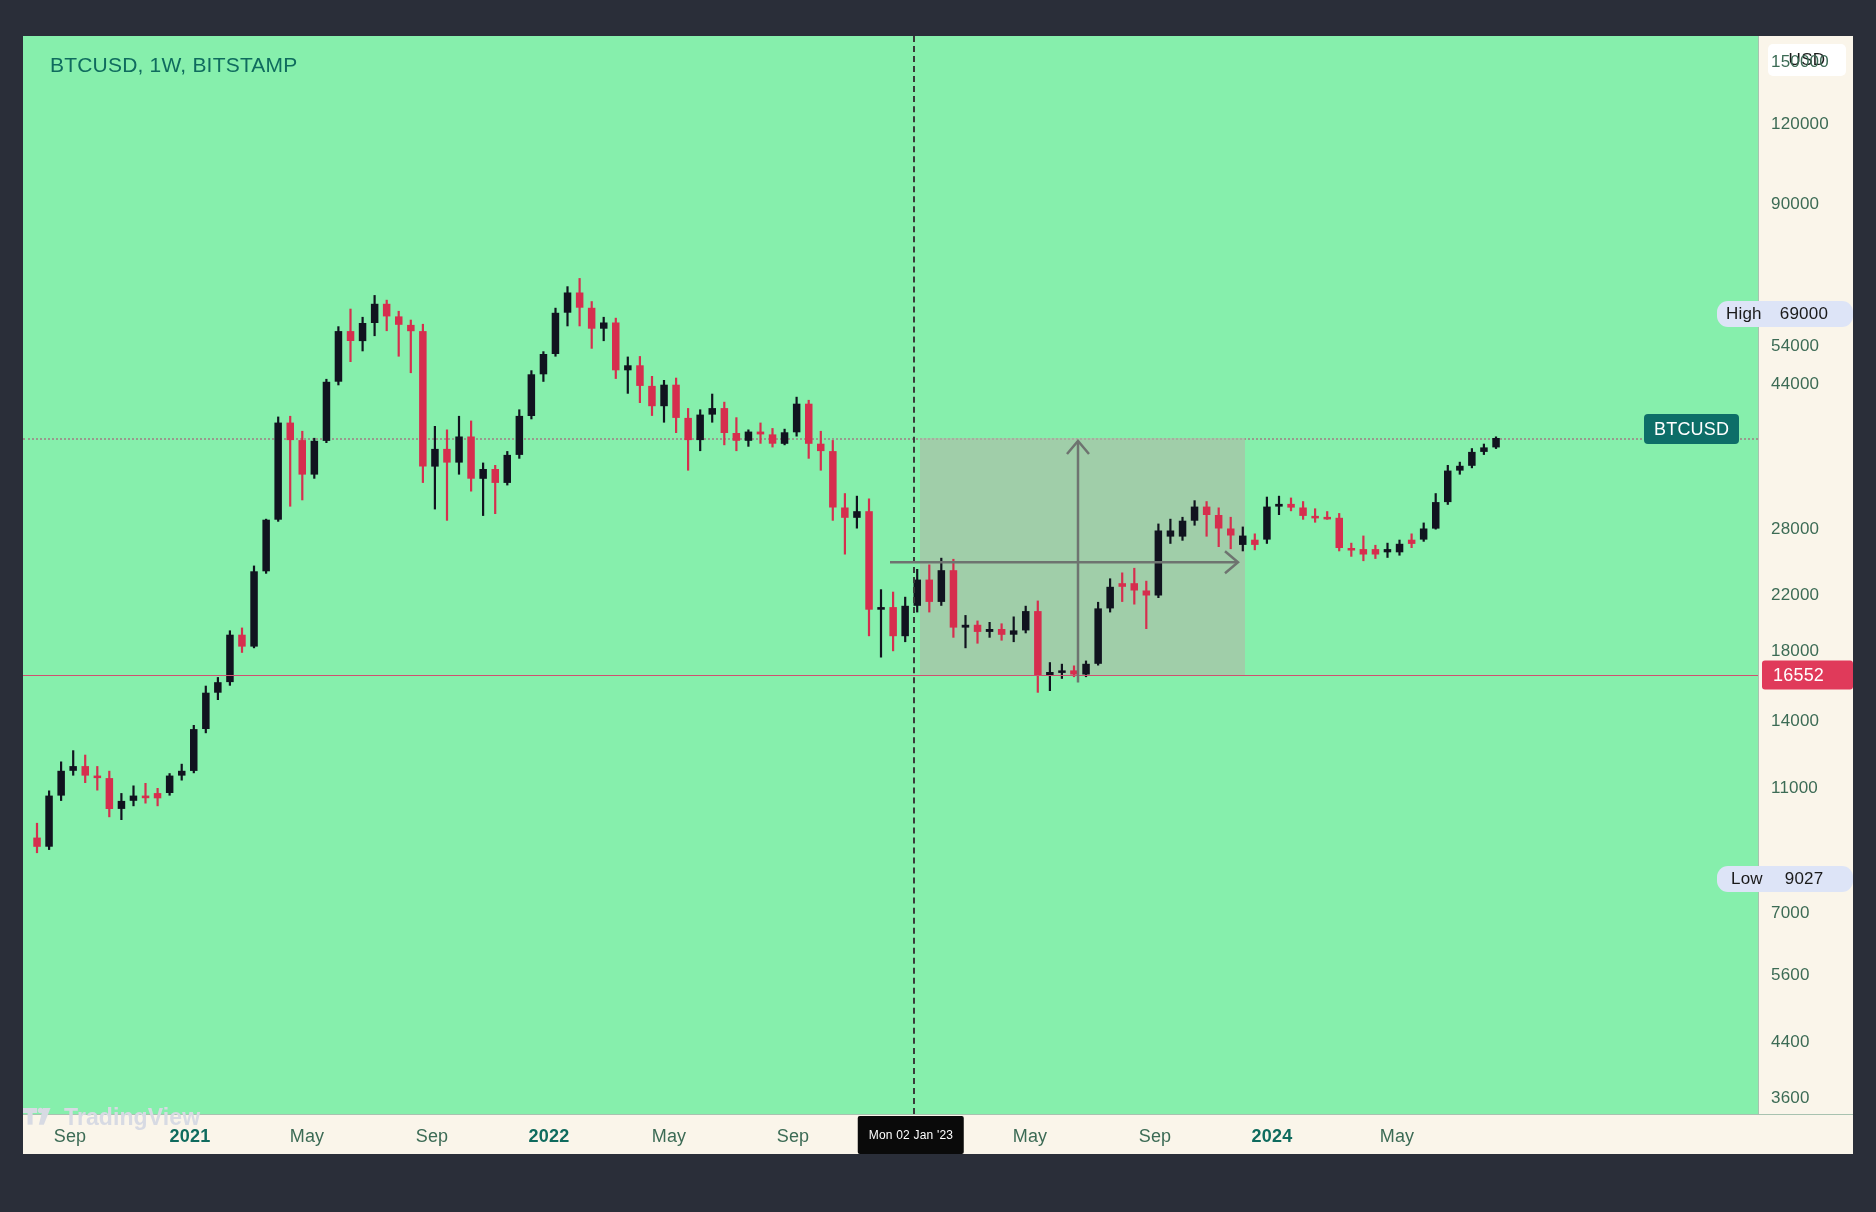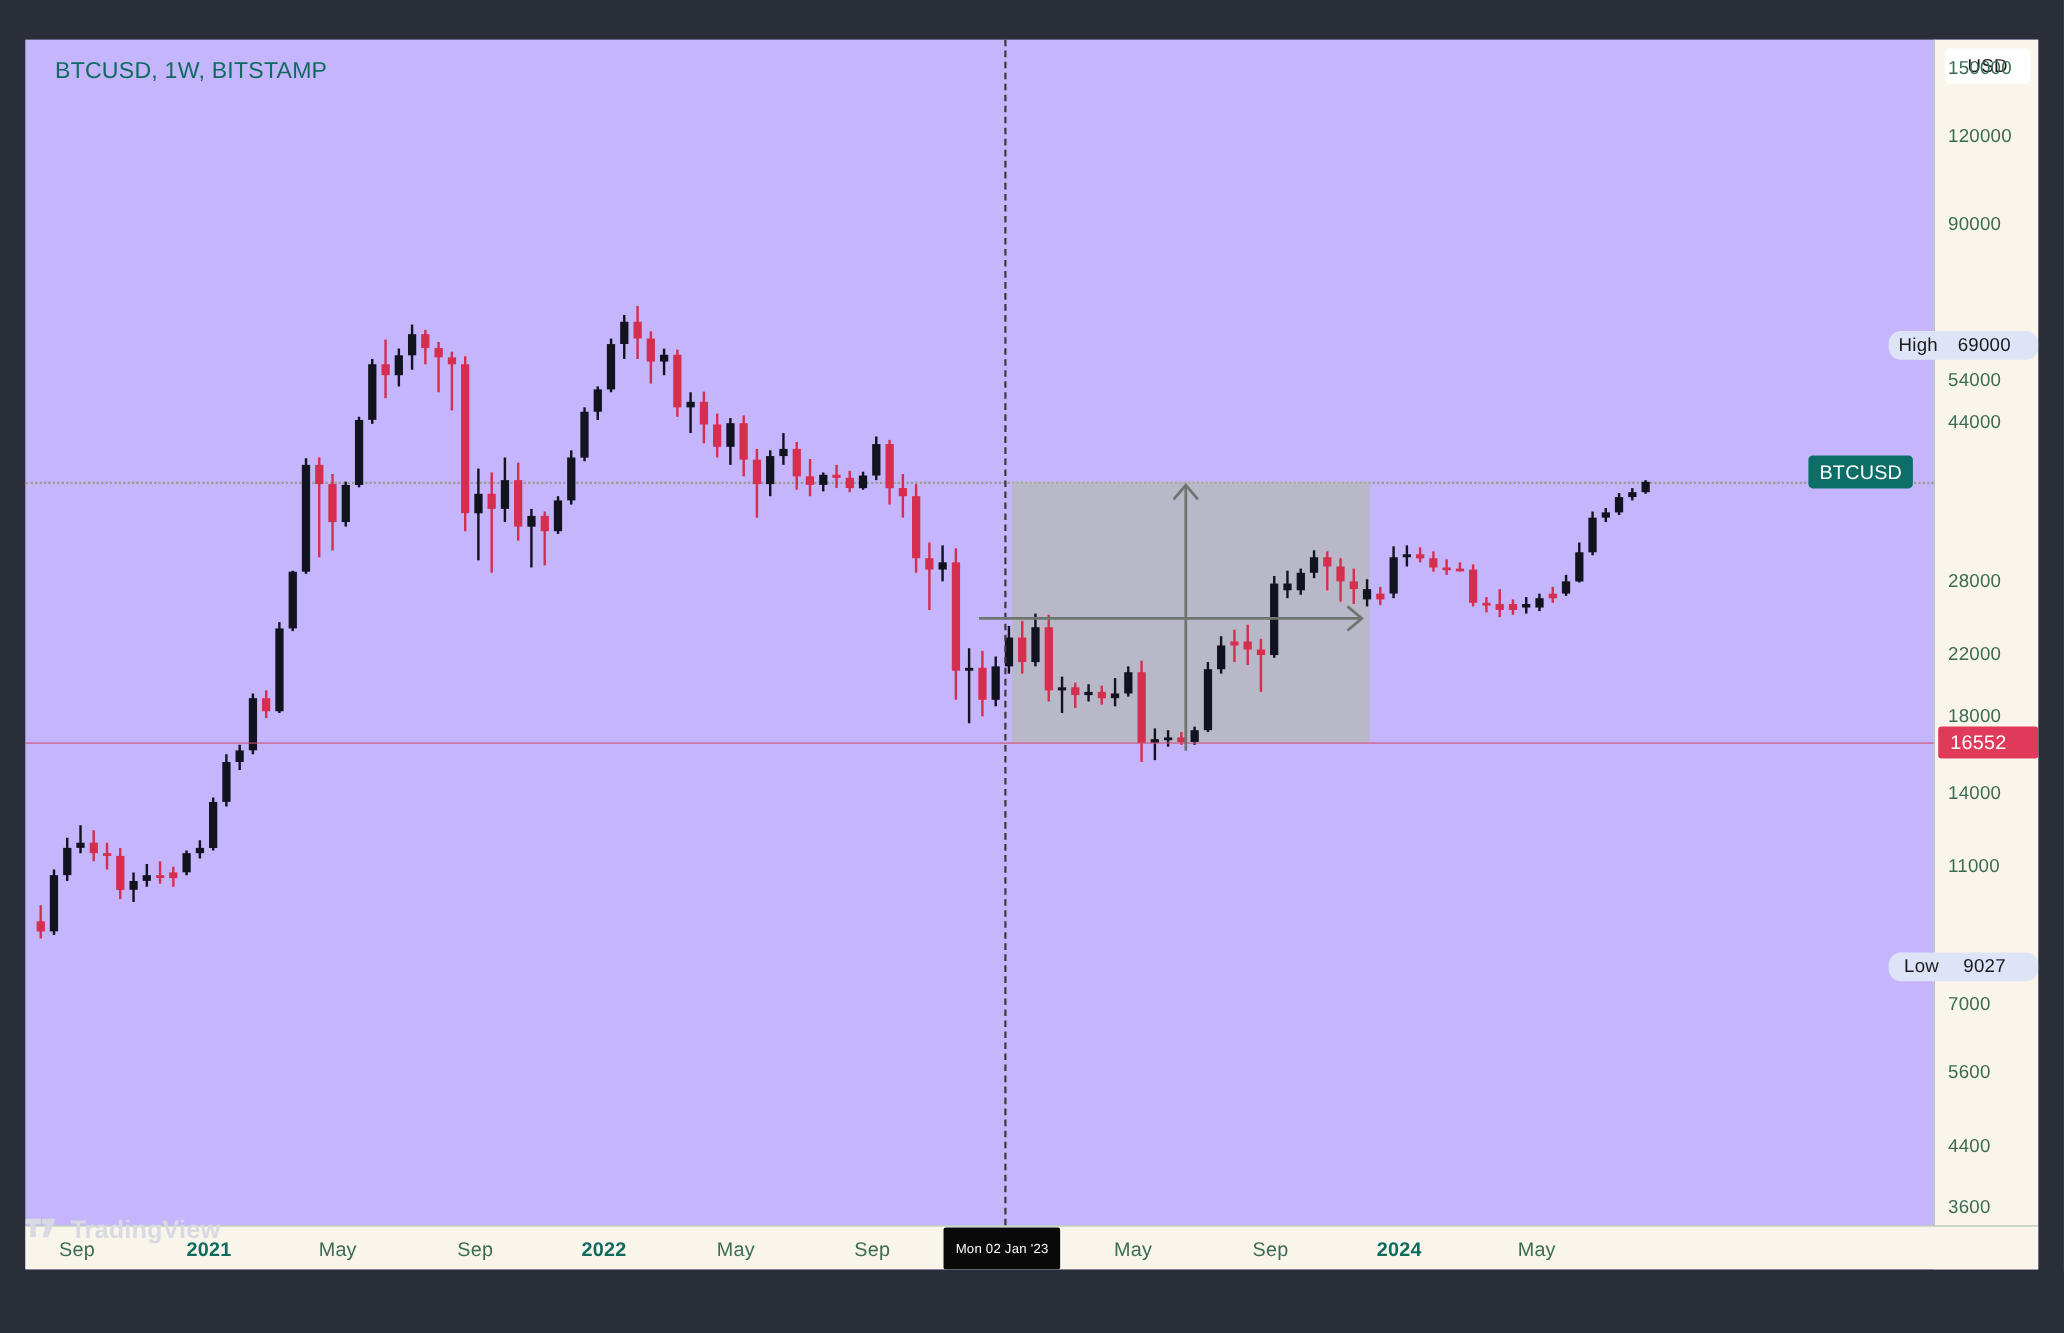--- a/index.html
+++ b/index.html
@@ -18,21 +18,21 @@
   }
   .topbar-text {
     color: #E9EBF0; font-size: 19px; font-weight: 700;
     margin-left: 23px; letter-spacing: .1px; white-space: nowrap;
   }
 
   
   .paper {
     position: absolute; left: 23px; top: 36px;
     width: 1830px; height: 1118px;
-    background: #c4b5fd;
+    background: #86efac;
     overflow: hidden;
   }
   .plot {
     position: absolute; left: 0; top: 0;
     width: 1735px; height: 1078px;
     overflow: hidden;
   }
   .symbol-title {
     position: absolute; left: 27px; top: 17px;
     color: #0F6B5E; font-size: 21px; font-weight: 400;

